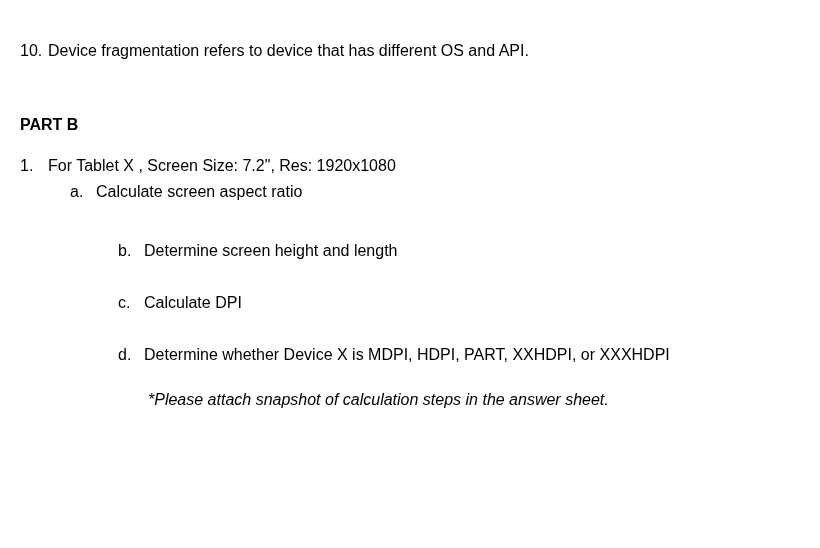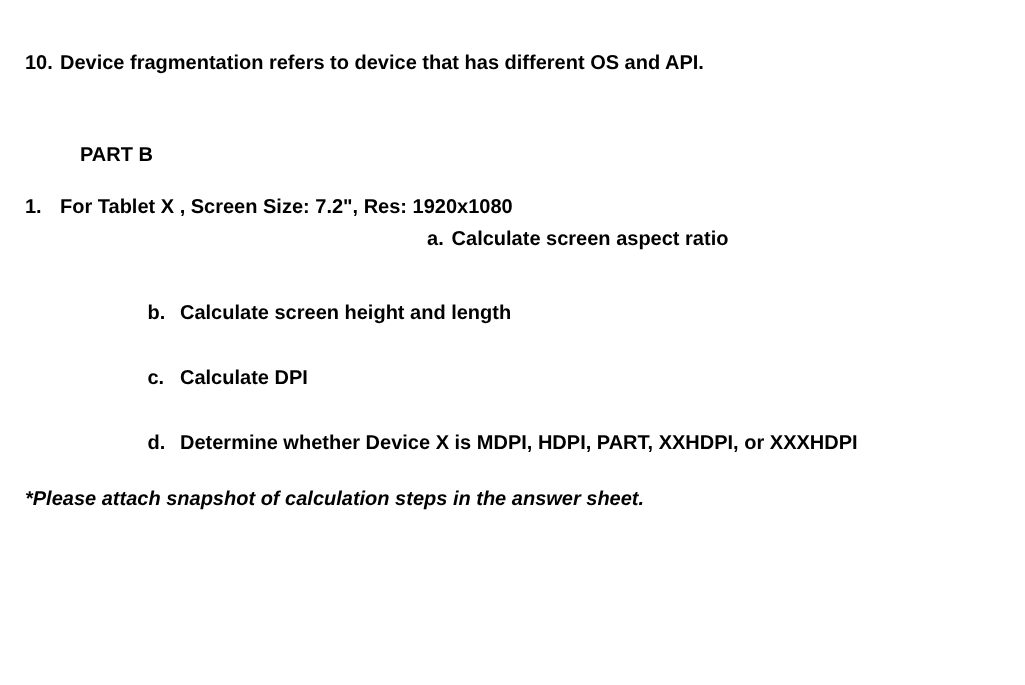--- a/index.html
+++ b/index.html
@@ -1,55 +1,53 @@
 <!DOCTYPE html>
 <html><head>
   <meta charset="utf-8">
   <style>
     * {
       margin: 0;
       padding: 0;
       box-sizing: border-box;
-      font-weight: bold;
     }
     body {
       font-family: Arial, Helvetica, sans-serif;
       font-size: 16px;
       color: #000;
       background: #fff;
       width: 820px;
       height: 548px;
       padding: 40px 20px 20px 20px;
       line-height: 1.4;
     }
     .q10 {
       margin-bottom: 52px;
     }
     .part-heading {
       font-weight: bold;
       margin-bottom: 18px;
-      margin-left: 44px;
     }
     .q1-intro {
       margin-bottom: 4px;
     }
     .subitem {
       margin-left: 98px;
       margin-bottom: 30px;
     }
     .subitem-a {
-      margin-left: 98px;
+      margin-left: 50px;
       margin-bottom: 36px;
-      text-align: center;
     }
     .sub-marker {
       display: inline-block;
       width: 26px;
     }
     .note {
+      margin-left: 128px;
       font-style: italic;
       margin-top: -8px;
     }
     .num-marker {
       display: inline-block;
       width: 28px;
     }
   </style>
 </head>
 <body>
@@ -62,21 +60,21 @@
 
 <div class="q1-intro">
   <span class="num-marker">1.</span><span>For Tablet X , Screen Size: 7.2", Res: 1920x1080</span>
 </div>
 
 <div class="subitem-a">
   <span class="sub-marker">a.</span><span>Calculate screen  aspect ratio</span>
 </div>
 
 <div class="subitem">
-  <span class="sub-marker">b.</span><span>Calculate screen height and length</span>
+  <span class="sub-marker">b.</span><span>Determine screen height and length</span>
 </div>
 
 <div class="subitem">
   <span class="sub-marker">c.</span><span>Calculate DPI</span>
 </div>
 
 <div class="subitem">
   <span class="sub-marker">d.</span><span>Determine  whether Device X is MDPI, HDPI, PART, XXHDPI, or XXXHDPI</span>
 </div>
 

